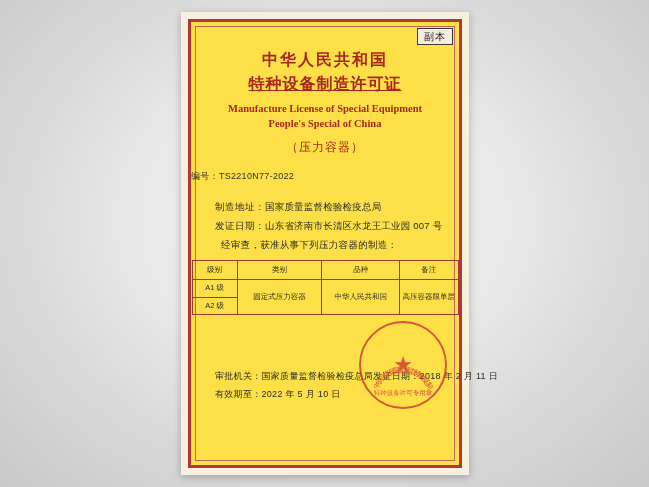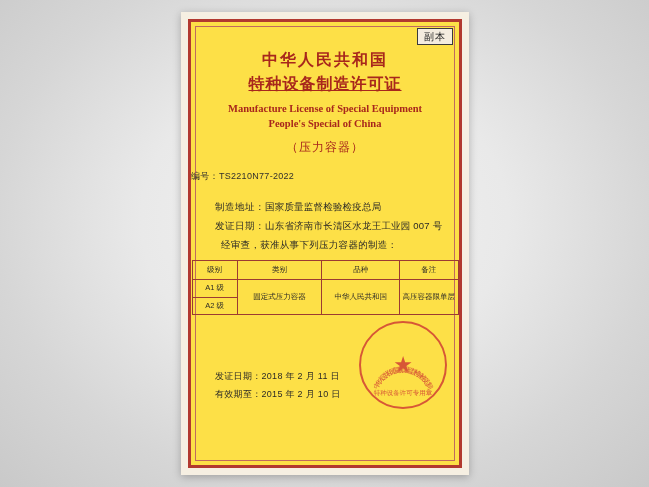--- a/index.html
+++ b/index.html
@@ -311,27 +311,30 @@
               <span style="transform: rotate(57deg) translateX(-50%);">总</span>
               <span style="transform: rotate(64deg) translateX(-50%);">局</span>
             </div>
             <div class="seal-star">★</div>
             <div class="seal-bottom">特种设备许可专用章</div>
           </div>
         </div>
 
         <div class="footer">
           <div class="footer-row">
+            <div class="footer-left">
+              <span>审批机关：</span><span>国家质量监督检验检疫总局</span>
+            </div>
             <div class="footer-right">
               <span>发证日期：</span><span>2018 年 2 月 11 日</span>
             </div>
           </div>
           <div class="footer-row">
             <div class="footer-left">
-              <span>有效期至：</span><span>2015 年 2 月 10 日</span>
+              <span>有效期至：</span><span>2022 年 5 月 10 日</span>
             </div>
             <div class="footer-right"></div>
           </div>
         </div>
 
       </div>
     </div>
   </div>
 </div>
 

